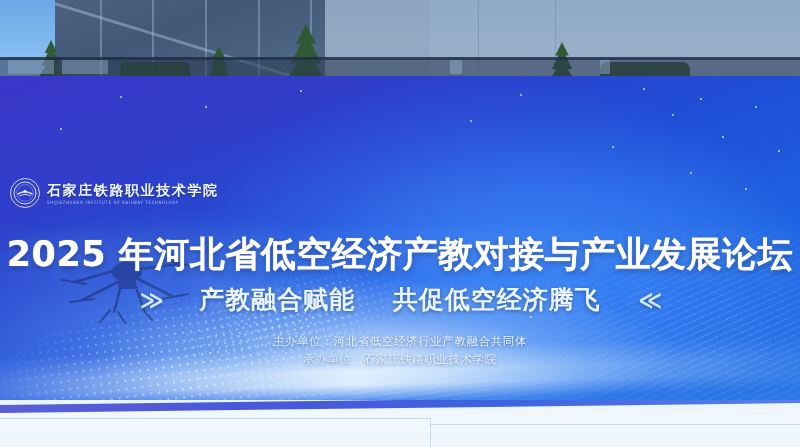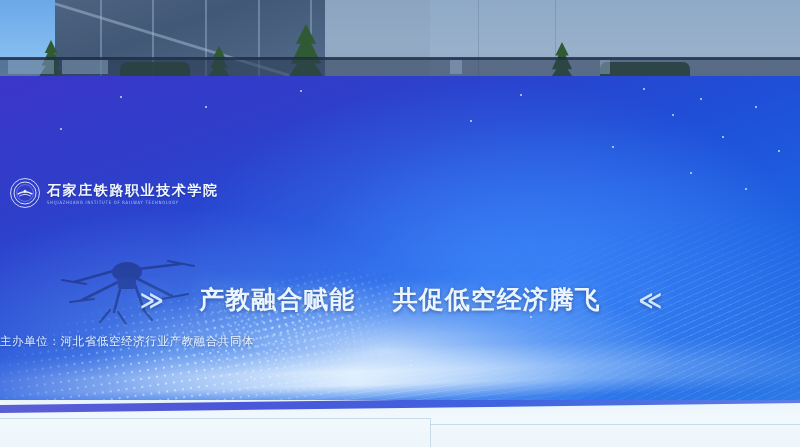--- a/index.html
+++ b/index.html
@@ -302,20 +302,21 @@
     font-size: 23px;
   }
   .title-sub .gap { display: inline-block; width: 18px; }
 
   
   .orgs {
     position: absolute;
     left: 0; top: 258px;
     width: 800px;
     display: flex;
+    flex-direction: column;
     align-items: center;
     gap: 4px;
   }
   .org-line {
     font-size: 11.5px;
     color: #e9f4ff;
     letter-spacing: .6px;
     white-space: nowrap;
     line-height: 1.25;
     text-shadow: 0 1px 3px rgba(16,44,120,.55);
@@ -442,35 +443,39 @@
           <path d="M6.2 15.2 Q12 11.6 17.8 15.2" fill="none" stroke="rgba(240,248,255,.8)" stroke-width="1"></path>
           <circle cx="12" cy="10.3" r="1.5" fill="rgba(245,250,255,.95)"></circle>
         </svg>
       </div>
       <div class="logo-text">
         <div class="logo-cn">石家庄铁路职业技术学院</div>
         <div class="logo-en">SHIJIAZHUANG INSTITUTE OF RAILWAY TECHNOLOGY</div>
       </div>
     </div>
 
+    <div class="title-main">2025 年河北省低空经济产教对接与产业发展论坛</div>
 
     <div class="title-sub">
       <span class="chev">≫</span>
       <span class="gap"></span>
       <span>产教融合赋能</span>
       <span class="gap"></span>
       <span>共促低空经济腾飞</span>
       <span class="gap"></span>
       <span class="chev">≪</span>
     </div>
 
     <div class="orgs">
       <div class="org-line">
         <span class="lbl">主办单位：</span><span>河北省低空经济行业产教融合共同体</span>
       </div>
+      <div class="org-line">
+        <span class="lbl">承办单位：</span><span>石家庄铁路职业技术学院</span>
+      </div>
     </div>
 
   </div>
 
   <div class="floor">
     <div class="floor-edge"></div>
     <div class="floor-seam" style="left:0; top:18px; width:430px; height:1px;"></div>
     <div class="floor-seam" style="left:430px; top:18px; width:1px; height:29px;"></div>
     <div class="floor-seam" style="left:430px; top:24px; width:370px; height:1px;"></div>
   </div>

